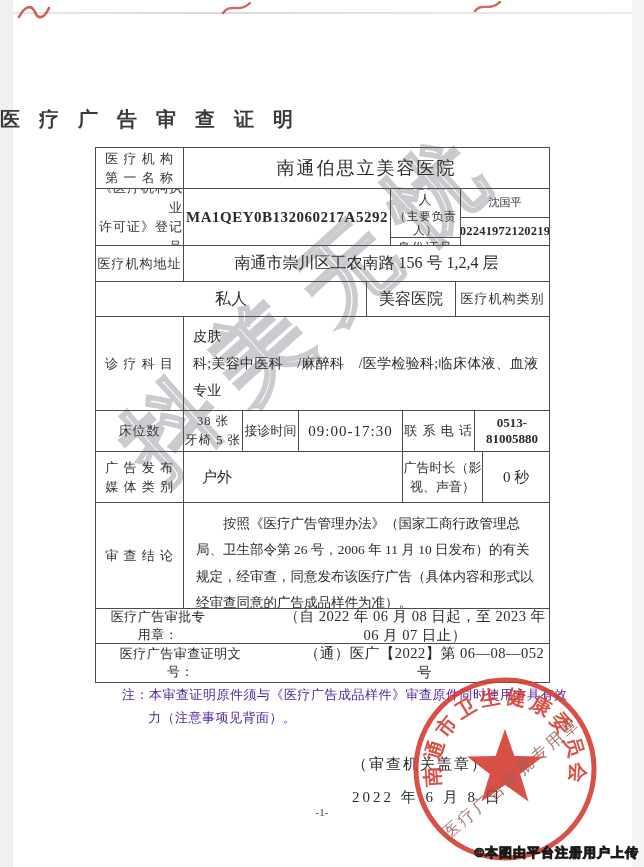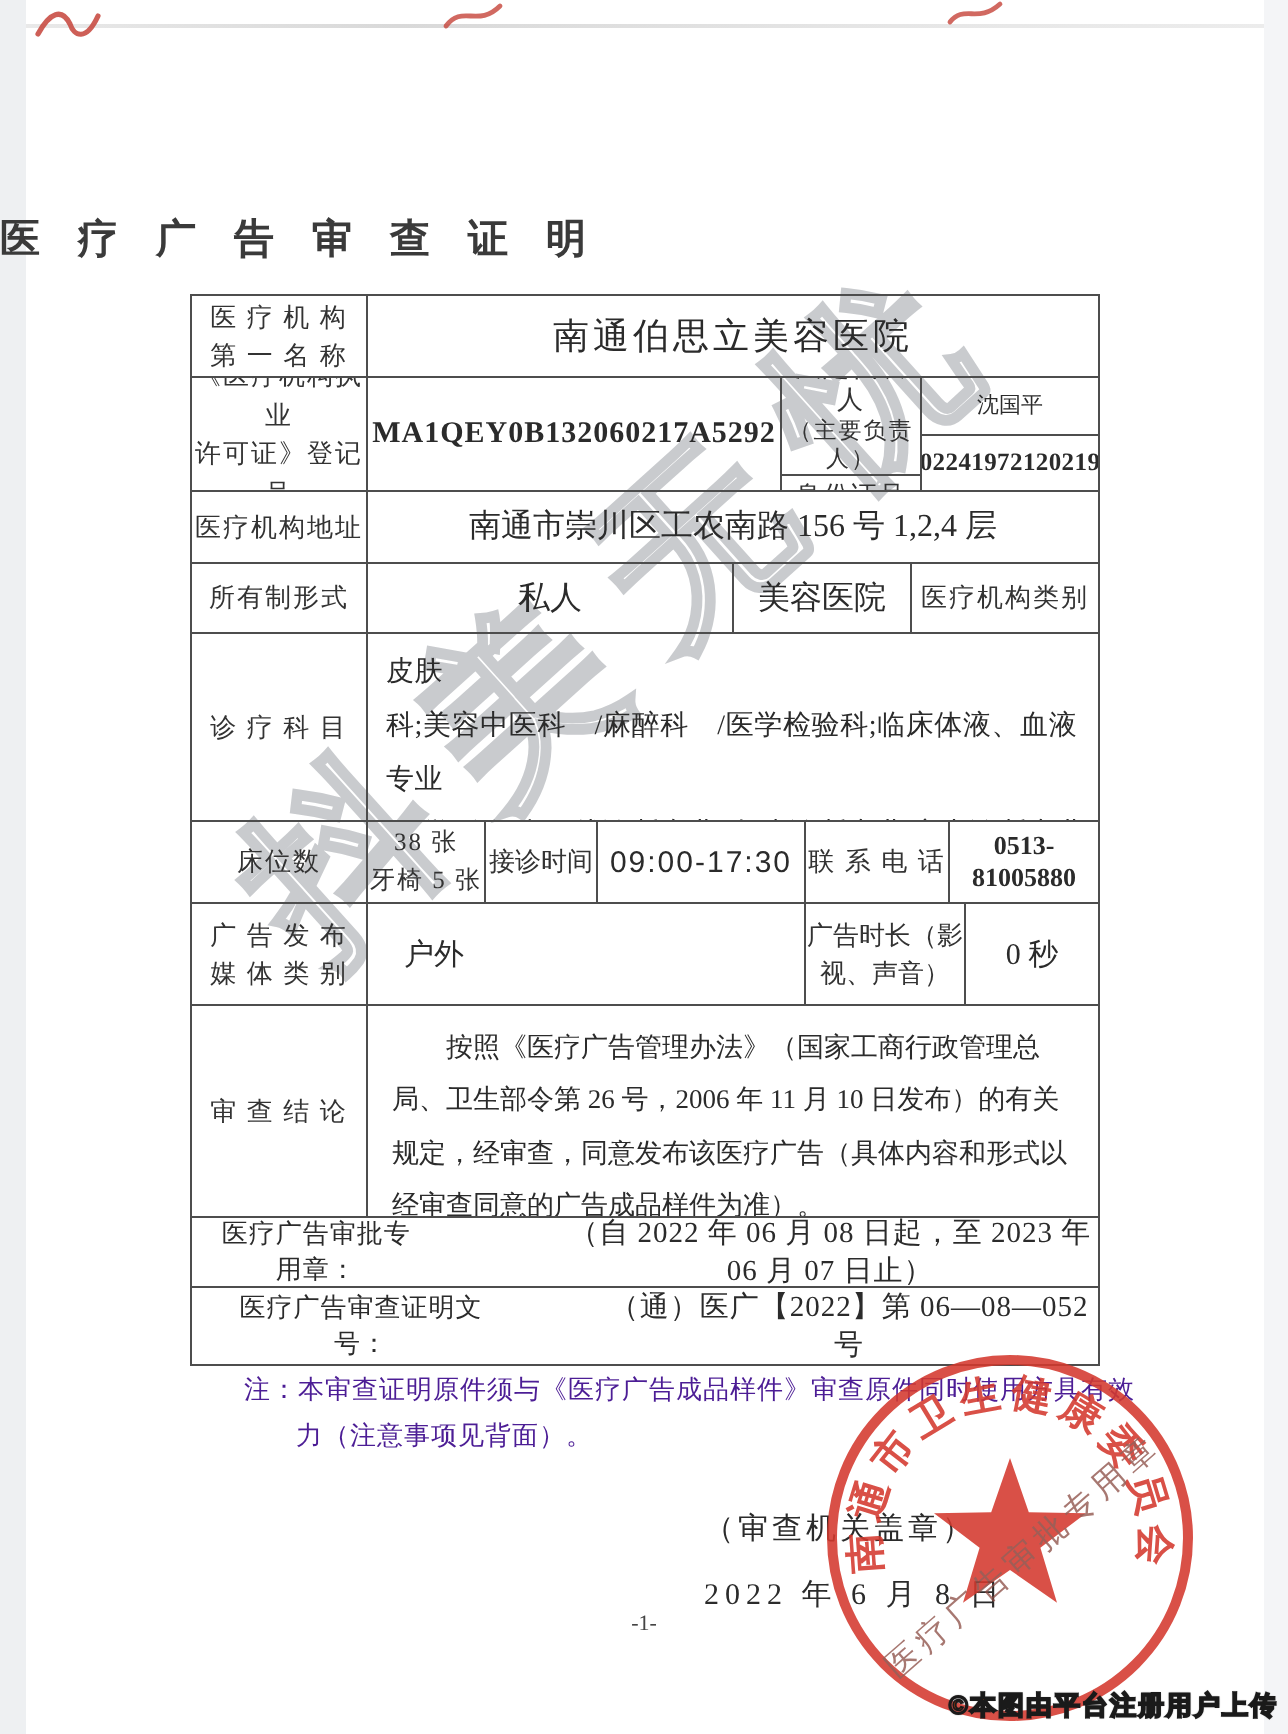--- a/index.html
+++ b/index.html
@@ -28,34 +28,34 @@
                z-index:2; background:transparent; }
   .trow { display:flex; border-bottom:1px solid #4d4d4d; align-items:stretch; }
   .trow:last-child { border-bottom:none; }
   .cell { border-right:1px solid #4d4d4d; display:flex; align-items:center; justify-content:center;
           text-align:center; overflow:hidden; }
   .cell:last-child { border-right:none; }
   .lbl  { font-size:13px; color:#333; white-space:pre-line; line-height:1.5; letter-spacing:1px; }
   .val  { font-size:16px; }
   .big  { font-size:18px; letter-spacing:2px; }
   .bold { font-weight:700; }
-  .w88  { width:88px; flex:none; }
+  .w88  { width:88px; flex:none;text-align:right; }
   .grow { flex:1; }
   .stack { flex-direction:column; padding:0; align-items:stretch; }
   .half  { flex:1; display:flex; align-items:center; justify-content:center; }
   .half.top { border-bottom:1px solid #4d4d4d; }
   .sub { font-size:11.5px; }
   .leftText { justify-content:flex-start; text-align:left; }
   .deptText { font-size:14px; line-height:1.95; white-space:pre-line; padding:4px 6px 4px 9px; letter-spacing:0.3px; }
   .conclusion { display:block; padding:8px 12px 4px 12px; font-size:13.5px; line-height:1.95; text-align:left; }
   .conclusion p { text-indent:2em; }
   .inlineRow { justify-content:flex-start; padding-left:13px; gap:26px; }
   .inlineLbl { font-size:13px; letter-spacing:0.5px; }
   .inlineVal { font-size:14.5px; letter-spacing:0.5px;margin-left:48px; }
-  .mono { font-family:Liberation Sans, sans-serif; }
+  .mono { font-family:Liberation Serif, serif; }
 
   .note { position:absolute; left:122px; top:684px; width:446px; font-size:13px; line-height:1.75;
           color:#4c1d95; padding-left:2em; text-indent:-2em; letter-spacing:0.5px; z-index:2; }
 
   .seal-caption { position:absolute; left:352px; top:755px; font-size:15px; letter-spacing:2px; z-index:2; }
   .seal-date    { position:absolute; left:352px; top:788px; font-size:15px; letter-spacing:3px; z-index:2; }
   .page-num     { position:absolute; left:0; top:806px; width:644px; text-align:center; font-size:11px; color:#444; z-index:2; }
 
   .seal-svg { position:absolute; left:400px; top:676px; z-index:3; opacity:0.88; pointer-events:none; }
 
@@ -114,21 +114,20 @@
         <div class="half val bold" style="font-size:12.5px;letter-spacing:0.2px">310224197212021919</div>
       </div>
     </div>
 
     <div class="trow" style="height:36px">
       <div class="cell w88 lbl">医疗机构地址</div>
       <div class="cell grow val">南通市崇川区工农南路 156 号 1,2,4 层</div>
     </div>
 
     <div class="trow" style="height:35px">
-      <div class="cell w88 lbl">所有制形式</div>
       <div class="cell val" style="flex:1">私人</div>
       <div class="cell val" style="width:89px;flex:none">美容医院</div>
       <div class="cell lbl" style="width:93px;flex:none">医疗机构类别</div>
     </div>
 
     <div class="trow" style="height:94px">
       <div class="cell w88 lbl">诊 疗 科 目</div>
       <div class="cell grow leftText deptText">外科;整形外科专业/医疗美容科;美容外科;美容牙科;美容皮肤
 科;美容中医科　/麻醉科　/医学检验科;临床体液、血液专业
 /医学影像科;X 线诊断专业; 超声诊断专业;心电诊断专业</div>

